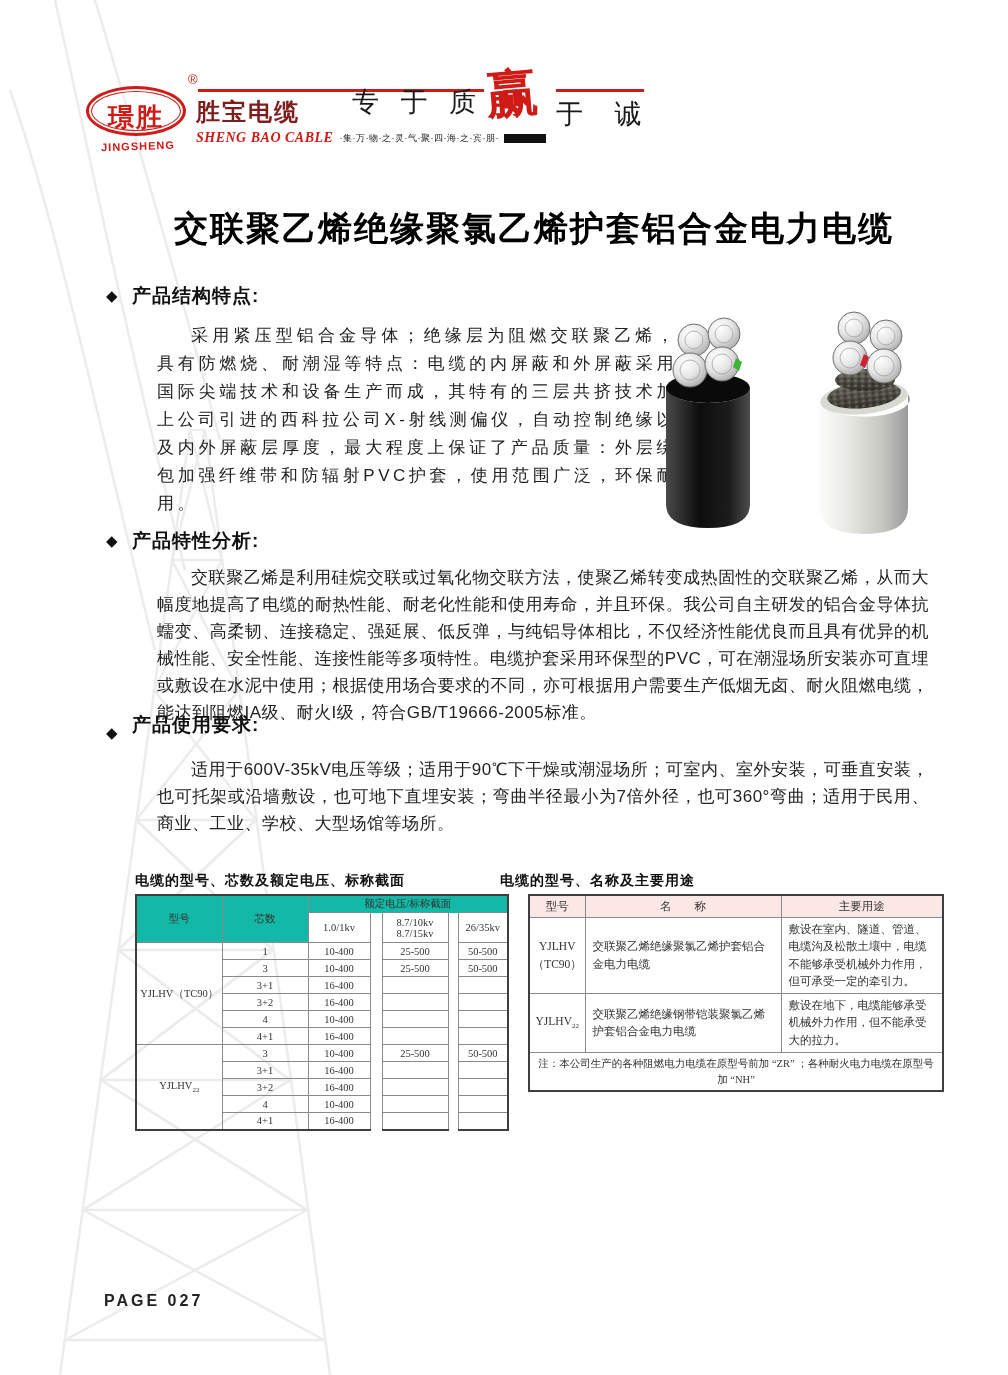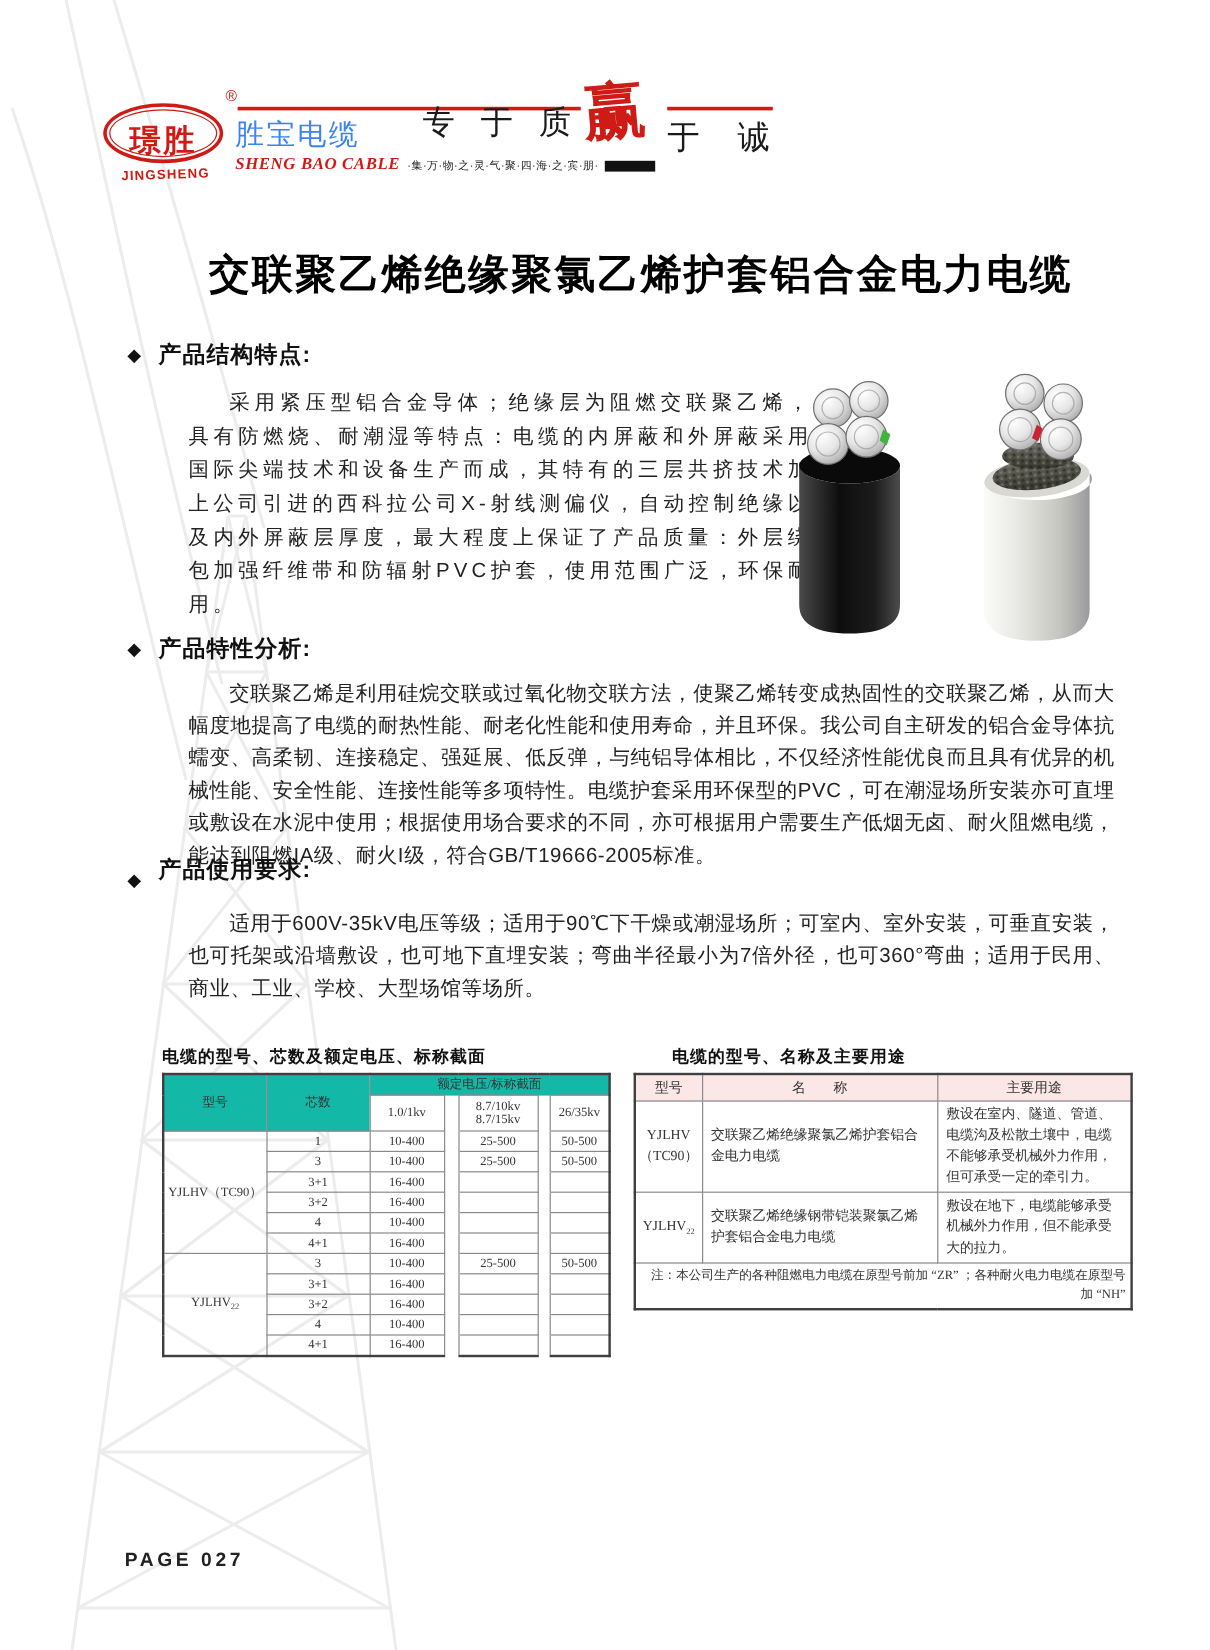--- a/index.html
+++ b/index.html
@@ -8,21 +8,21 @@
   
   .watermark{position:absolute;left:0;top:0;pointer-events:none;}
   
   .logo-oval{position:absolute;left:86px;top:86px;width:100px;height:50px;border:3px solid #cf1b15;
              border-radius:50%;display:flex;align-items:center;justify-content:center;box-sizing:border-box;}
   .logo-oval::after{content:"";position:absolute;inset:2px;border:1px solid #cf1b15;border-radius:50%;}
   .logo-cn{color:#cf1b15;font-weight:bold;font-size:26px;letter-spacing:2px;margin-top:13px;}
   .logo-reg{position:absolute;left:188px;top:72px;color:#cf1b15;font-size:13px;}
   .logo-en{position:absolute;left:88px;top:140px;width:100px;text-align:center;color:#cf1b15;
            font-size:11px;font-weight:bold;letter-spacing:1px;transform:rotate(-2deg);}
-  .brand-cn{position:absolute;left:196px;top:96px;font-size:24px;font-weight:normal;letter-spacing:2px;color:#3b82f6;}
+  .brand-cn{position:absolute;left:196px;top:96px;font-size:24px;font-weight:bold;letter-spacing:2px;color:#7f1d1d;}
   .brand-row{position:absolute;left:196px;top:130px;display:flex;align-items:center;white-space:nowrap;}
   .brand-en{color:#cf1b15;font-size:14px;font-weight:bold;font-style:italic;letter-spacing:.5px;
             font-family:"Liberation Serif",serif;}
   .brand-dots{font-size:9px;color:#222;margin-left:6px;letter-spacing:.5px;}
   .brand-bar{display:inline-block;width:42px;height:9px;background:#111;margin-left:5px;}
   .redline1{position:absolute;left:198px;top:89px;width:286px;height:3px;background:#cf1b15;}
   .redline2{position:absolute;left:556px;top:89px;width:88px;height:3px;background:#cf1b15;}
   .slogan1{position:absolute;left:352px;top:84px;font-size:27px;letter-spacing:7px;color:#1a1a1a;font-weight:500;}
   .slogan-win{position:absolute;left:486px;top:68px;font-size:52px;line-height:1;color:#cf1b15;font-weight:bold;
               font-family:"Liberation Serif",serif;transform:rotate(-5deg);}
@@ -48,21 +48,21 @@
   .spec .pink{background:#14b8a6;}
   .spec .sub th{height:30px;}
   .spec .sp{border-top-style:hidden;border-bottom-style:hidden;padding:0;}
   .spec .model{font-size:10.5px;}
   .usage{position:absolute;left:528px;top:894px;width:414px;font-family:"Liberation Serif",serif;
          font-size:11.5px;color:#333;border:2px solid #3f3f3f;}
   .usage th,.usage td{border:1px solid #8a8a8a;padding:3px 7px;font-weight:normal;box-sizing:border-box;}
   .usage th{background:#fbe7e6;text-align:center;height:22px;}
   .usage td{text-align:left;line-height:1.5;}
   .usage td.c{text-align:center;padding:2px 2px;}
-  .usage .note td{text-align:right;font-size:10.5px;height:24px;padding:3px 4px;border-radius:16px;}
+  .usage .note td{text-align:center;font-size:10.5px;height:24px;padding:3px 4px;border-radius:16px;}
   sub{font-size:7px;}
   
   .page-num{position:absolute;left:104px;top:1292px;font-size:16px;font-weight:bold;letter-spacing:3px;color:#222;}
 </style>
 </head>
 <body>
 
 <div class="page">
 
   <svg class="watermark" width="360" height="1375" viewBox="0 0 360 1375">
@@ -299,21 +299,21 @@
       <td>4+1</td>
       <td>16-400</td>
           <td class="sp"></td>
       <td></td>
           <td class="sp"></td>
       <td></td>
     </tr>
   </tbody>
     </table>
 
-  <div class="tbl-title" style="left:560px;top:872px;">电缆的型号、名称及主要用途</div>
+  <div class="tbl-title" style="left:500px;top:872px;">电缆的型号、名称及主要用途</div>
   <table class="usage">
     <colgroup>
         <col style="width:56px">
         <col style="width:196px">
         <col style="width:162px">
       </colgroup>
     <tbody>
         <tr>
       <th>型号</th>
       <th>名　　称</th>

